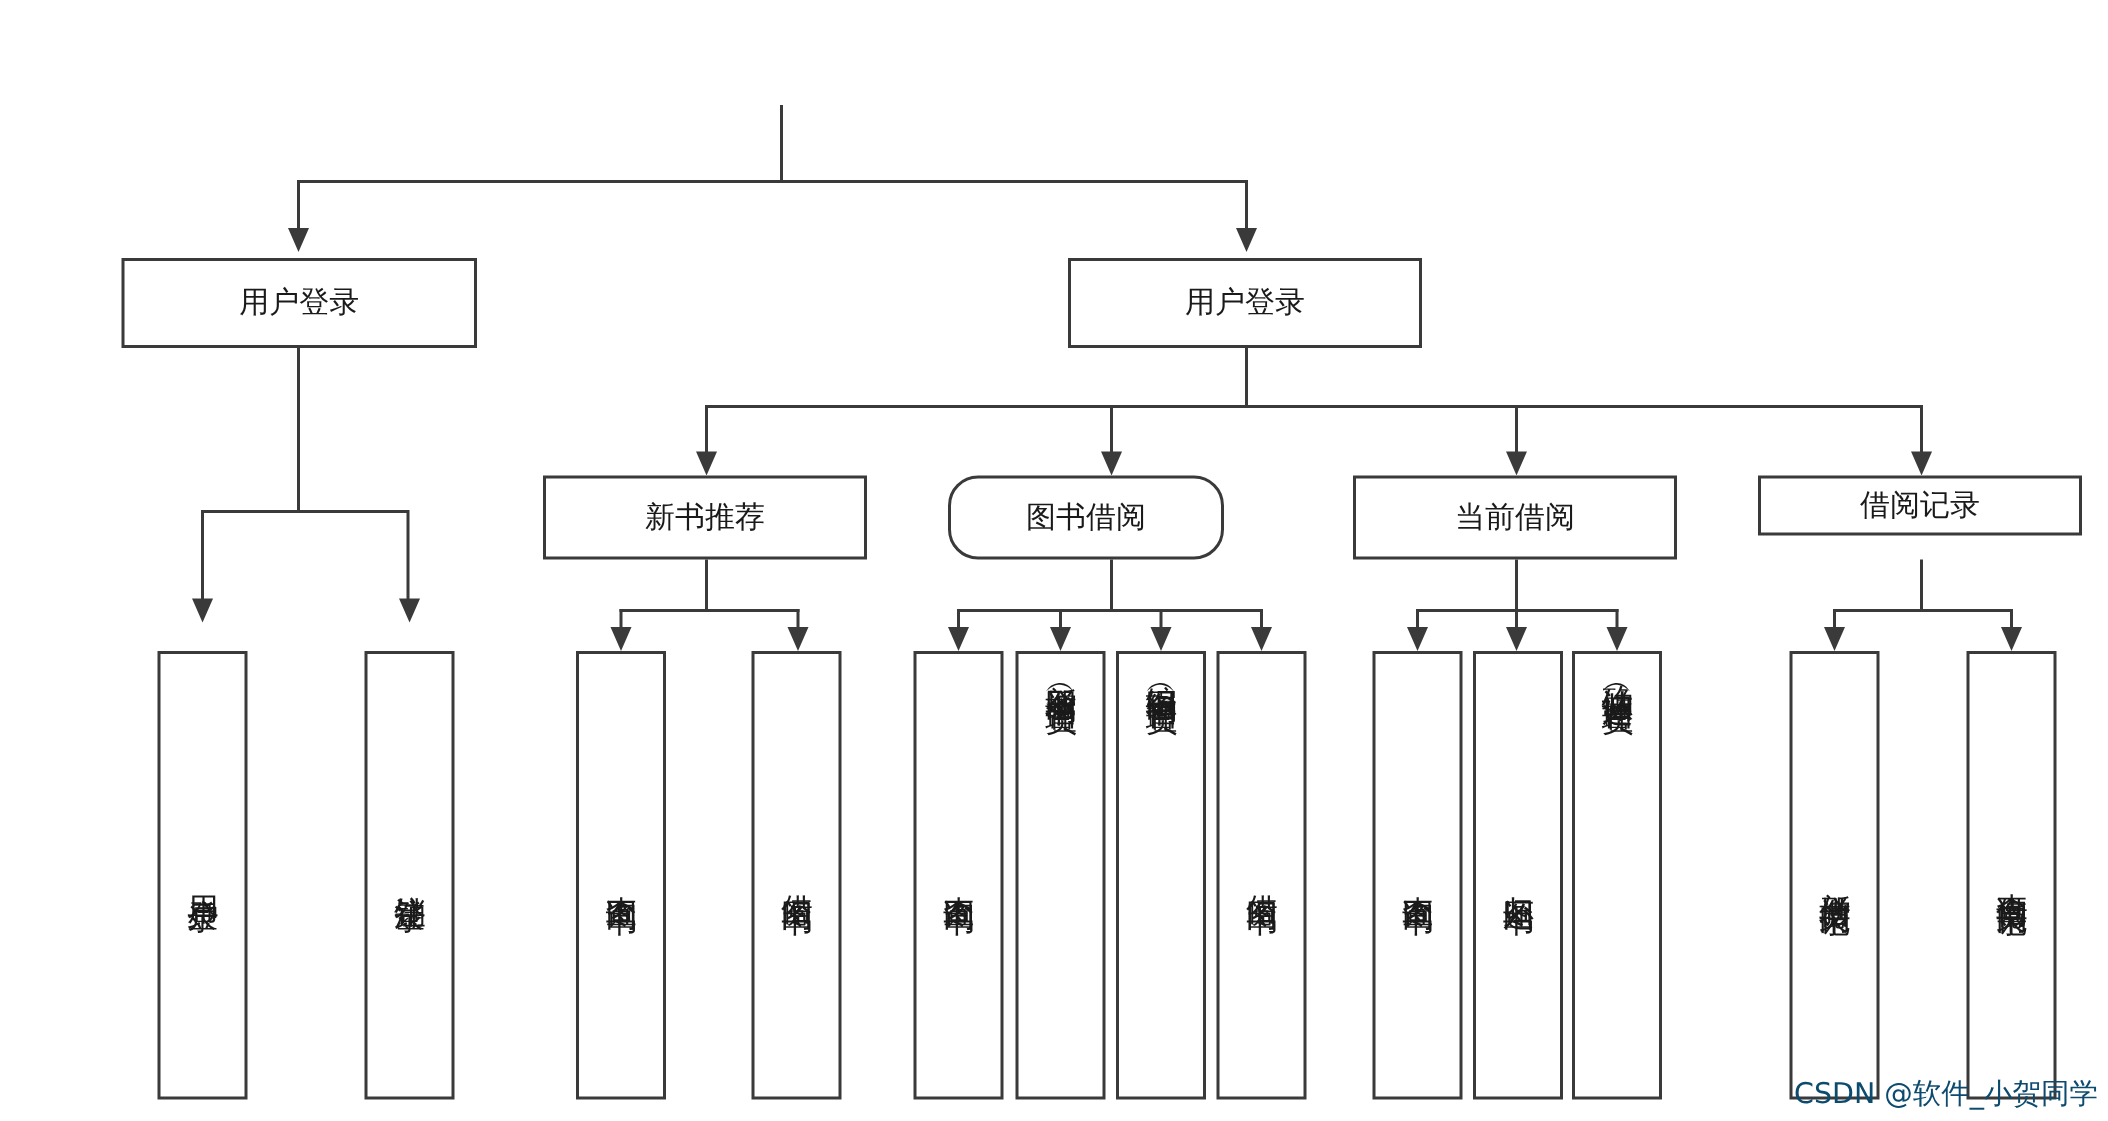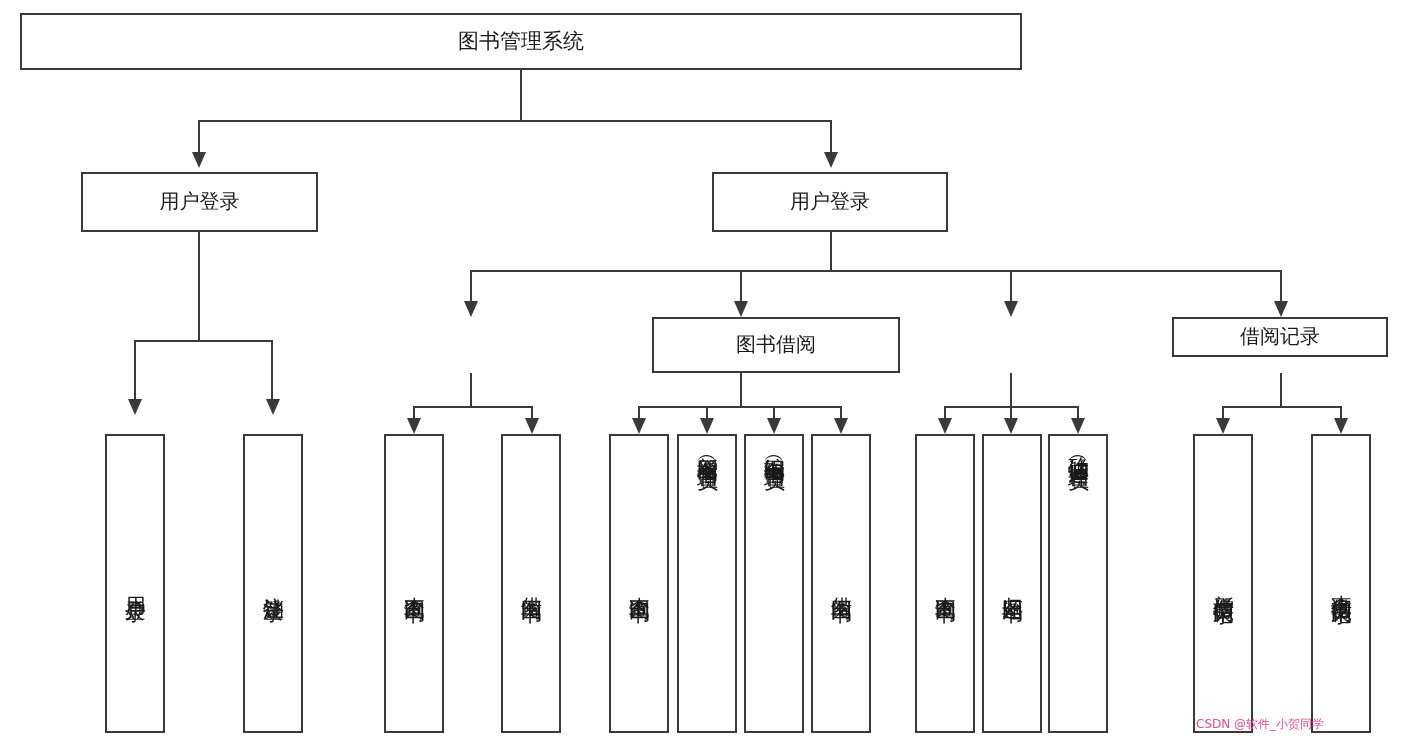--- a/index.html
+++ b/index.html
@@ -74,34 +74,31 @@
     width: 0;
     height: 0;
     border-left: 7px solid transparent;
     border-right: 7px solid transparent;
     border-top: 16px solid #3a3a3a;
   }
 
   
   .watermark {
     position: absolute;
-    color: #ec4899;
-    font-size: 12px;
+    color: #0c4a6e;
+    font-size: 19px;
     white-space: nowrap;
     user-select: none;
   }
 </style>
 </head>
 <body>
 
 <div id="canvas">
 
-  <div class="node root" style="left:20px; top:13px; width:1002px; height:57px;">
-    <span>图书管理系统</span>
-  </div>
 
   <div class="ln v" style="left:520px; top:70px; height:51px;"></div>
 
   <div class="ln h" style="left:198px; top:120px; width:634px;"></div>
   <div class="ln v" style="left:198px; top:120px; height:33px;"></div>
   <div class="ln v" style="left:830px; top:120px; height:33px;"></div>
   <div class="arrow" style="left:192px; top:152px;"></div>
   <div class="arrow" style="left:824px; top:152px;"></div>
 
   <div class="node level2" style="left:81px; top:172px; width:237px; height:60px;">
@@ -123,25 +120,31 @@
   <div class="ln h" style="left:470px; top:270px; width:812px;"></div>
   <div class="ln v" style="left:470px; top:270px; height:32px;"></div>
   <div class="ln v" style="left:740px; top:270px; height:32px;"></div>
   <div class="ln v" style="left:1010px; top:270px; height:32px;"></div>
   <div class="ln v" style="left:1280px; top:270px; height:32px;"></div>
   <div class="arrow" style="left:464px; top:301px;"></div>
   <div class="arrow" style="left:734px; top:301px;"></div>
   <div class="arrow" style="left:1004px; top:301px;"></div>
   <div class="arrow" style="left:1274px; top:301px;"></div>
 
-
-  <div class="node level3" style="left:652px; top:317px; width:248px; height:56px;">
+  <div class="node level3" style="left:362px; top:317px; width:216px; height:56px;">
+    <span>新书推荐</span>
+  </div>
+
+  <div class="node level3" style="left:632px; top:317px; width:184px; height:56px;border-radius:20px;">
     <span>图书借阅</span>
   </div>
 
+  <div class="node level3" style="left:902px; top:317px; width:216px; height:56px;">
+    <span>当前借阅</span>
+  </div>
 
   <div class="node level3" style="left:1172px; top:317px; width:216px; height:40px;">
     <span>借阅记录</span>
   </div>
 
   <div class="ln v" style="left:470px; top:373px; height:34px;"></div>
   <div class="ln h" style="left:413px; top:406px; width:120px;"></div>
   <div class="ln v" style="left:413px; top:406px; height:14px;"></div>
   <div class="ln v" style="left:531px; top:406px; height:14px;"></div>
   <div class="arrow" style="left:407px; top:418px;"></div>

